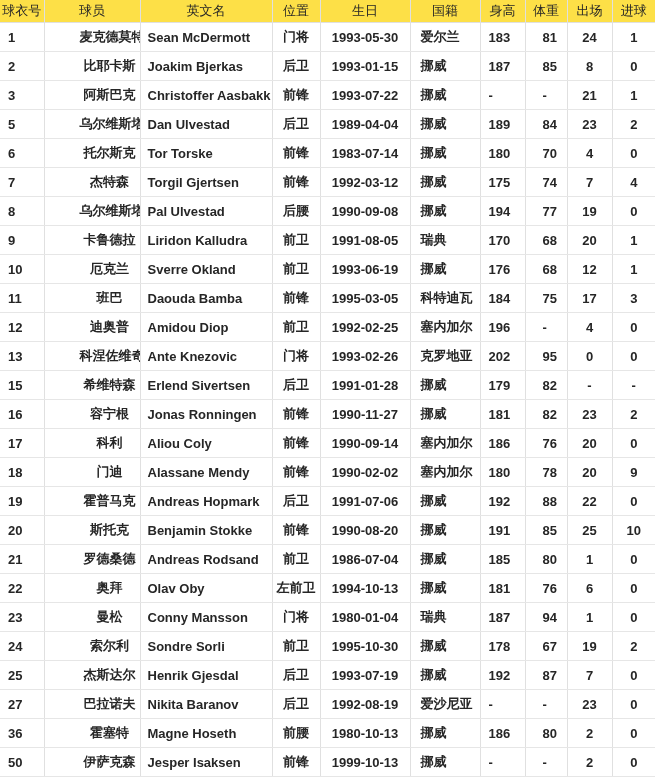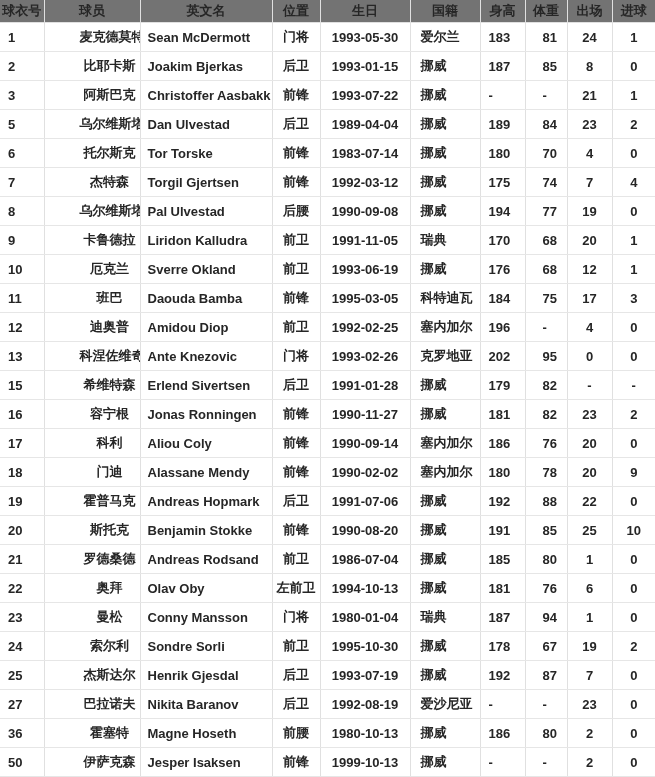--- a/index.html
+++ b/index.html
@@ -33,22 +33,22 @@
 
   th, td {
     border-right: 1px solid #e0e0e0;
     border-bottom: 1px solid #e6e6e6;
     overflow: hidden;
     white-space: nowrap;
     padding: 0;
   }
   th {
     height: 22px;
-    background: #737373;
-    font-weight: 700;
+    background: #fde047;
+    font-weight: 400;
     border-bottom: 1px solid #e0e0e0;
   }
   td {
     height: 28px;
     background: #ffffff;
   }
   th:last-child, td:last-child { border-right: none; }
 
   
   td.col-jersey      { text-align: left;   padding-left: 8px;  }
@@ -175,21 +175,21 @@
         <td class="col-height">194</td>
         <td class="col-weight">77</td>
         <td class="col-appearances">19</td>
         <td class="col-goals">0</td>
       </tr>
       <tr>
         <td class="col-jersey">9</td>
         <td class="col-name_cn">卡鲁德拉</td>
         <td class="col-name_en">Liridon Kalludra</td>
         <td class="col-position">前卫</td>
-        <td class="col-birthday">1991-11-05</td>
+        <td class="col-birthday">1991-08-05</td>
         <td class="col-nationality">瑞典</td>
         <td class="col-height">170</td>
         <td class="col-weight">68</td>
         <td class="col-appearances">20</td>
         <td class="col-goals">1</td>
       </tr>
       <tr>
         <td class="col-jersey">10</td>
         <td class="col-name_cn">厄克兰</td>
         <td class="col-name_en">Sverre Okland</td>

